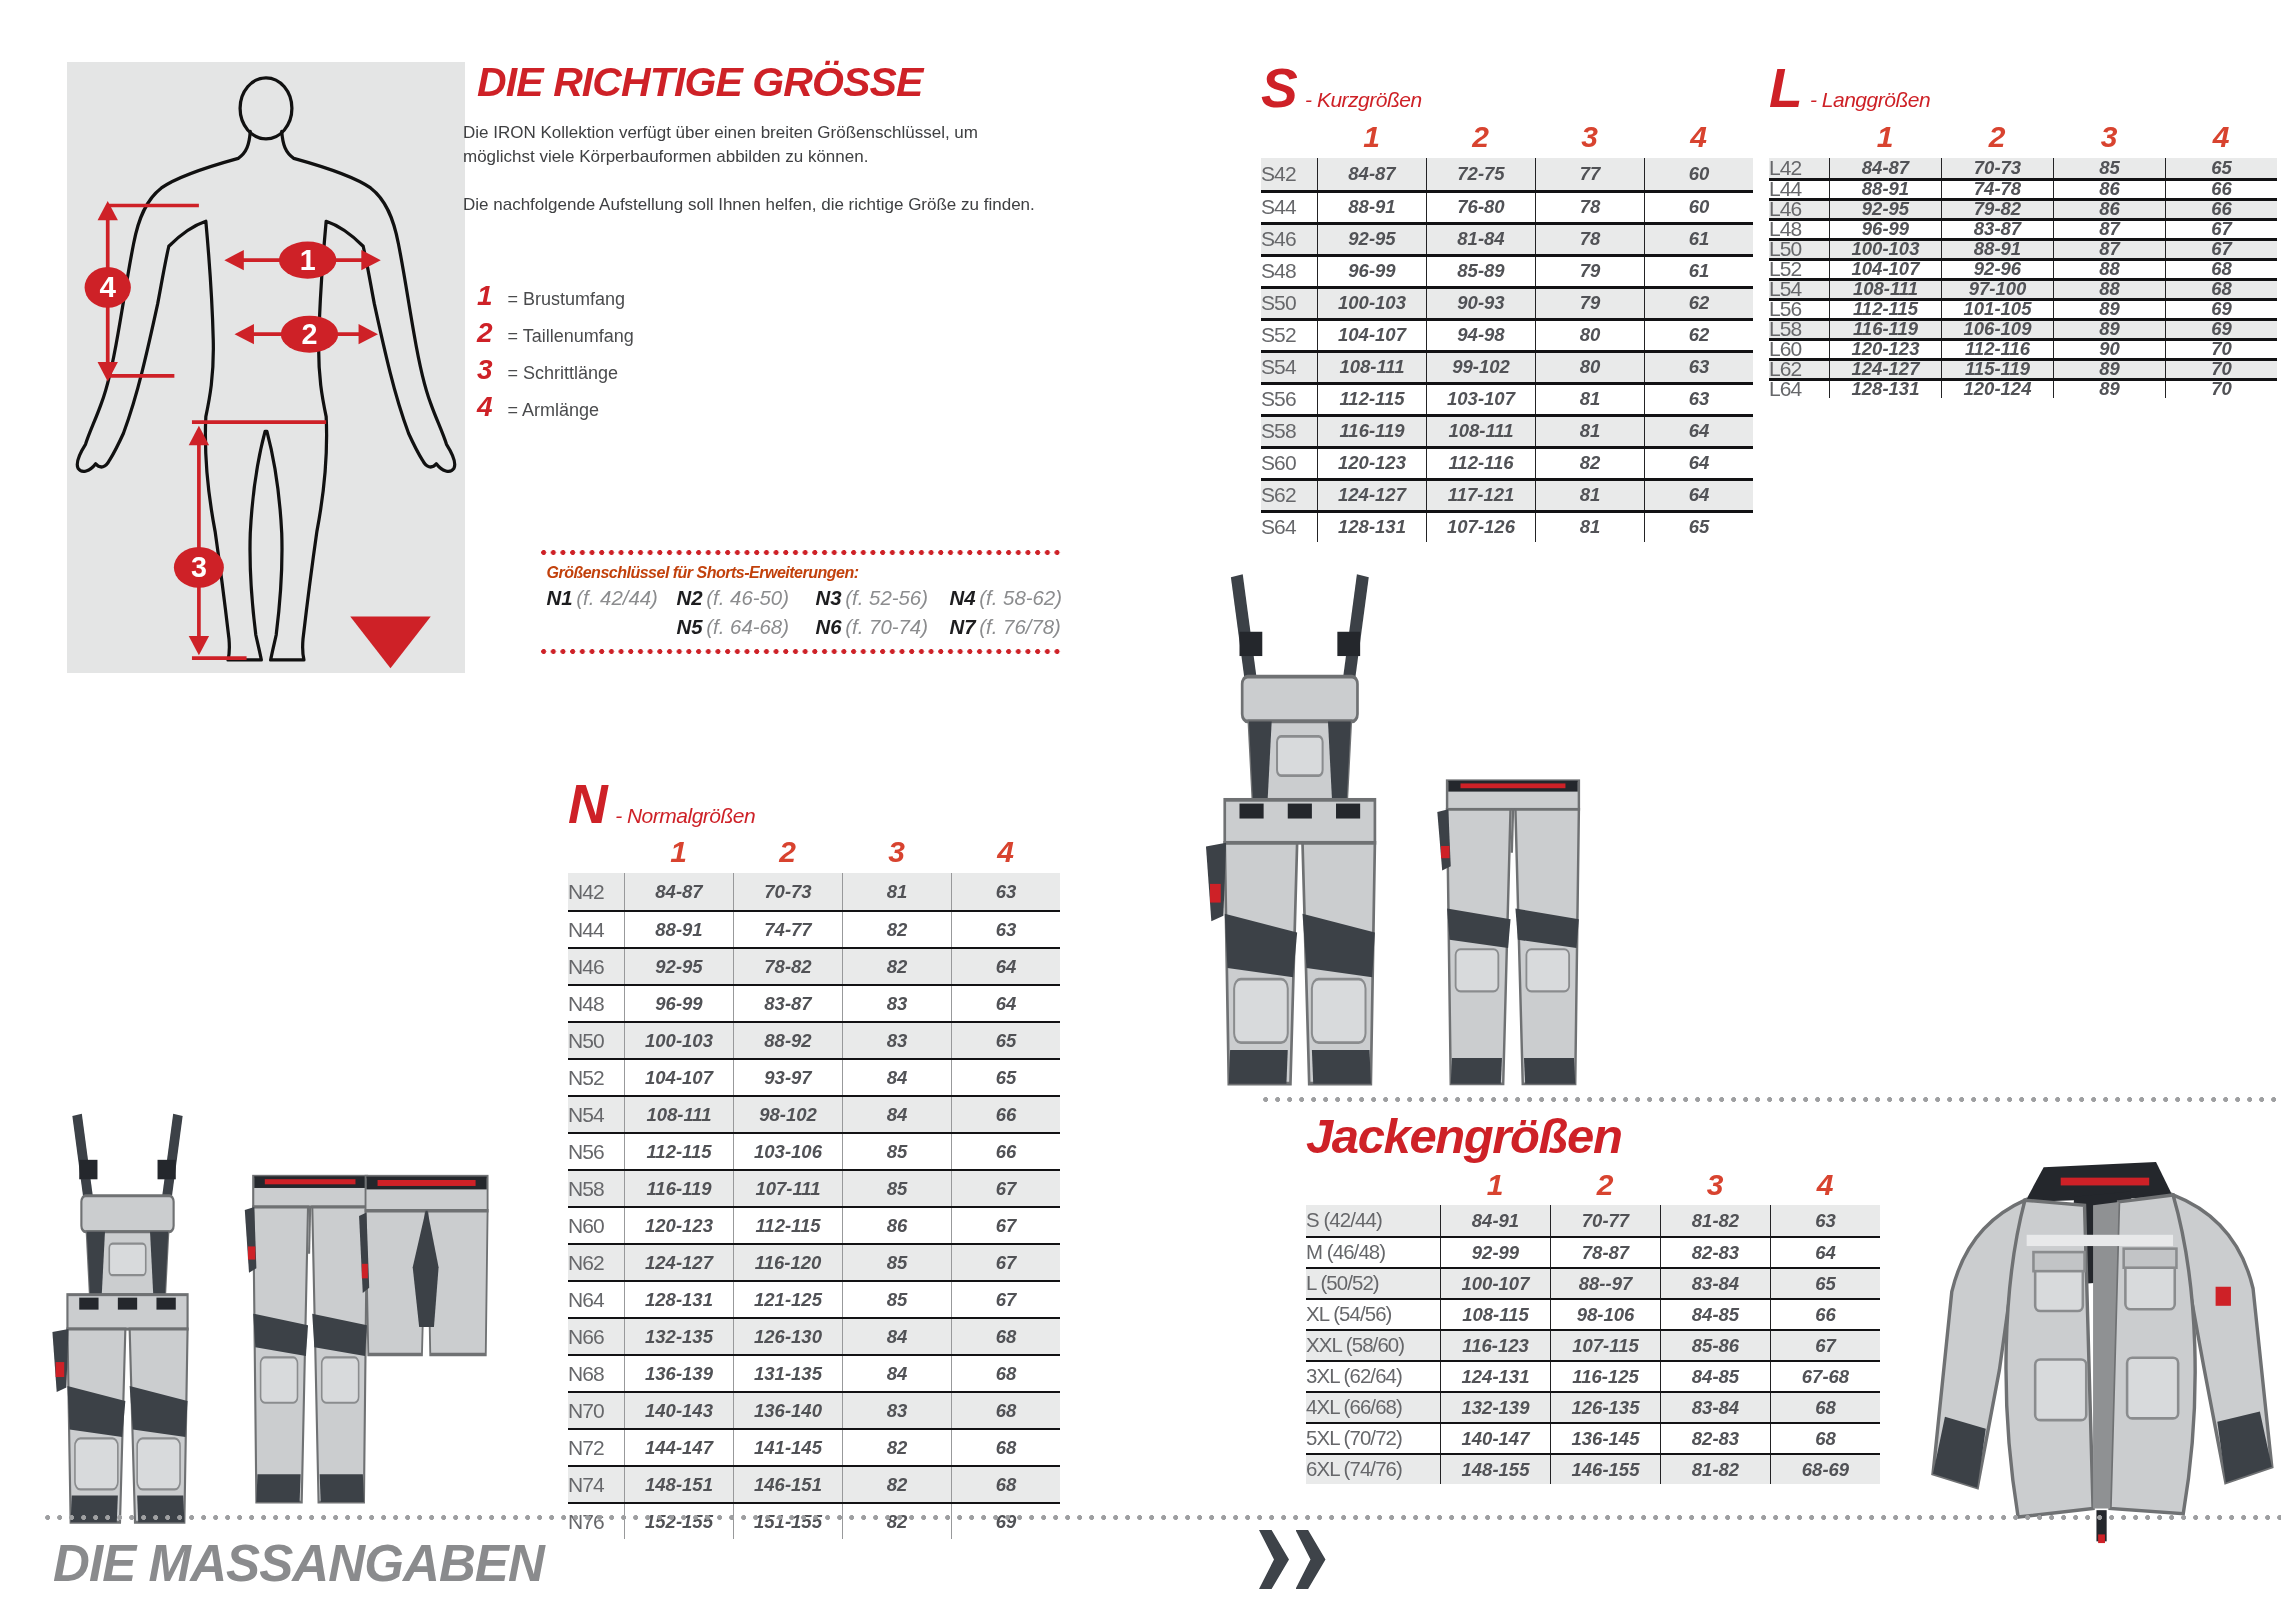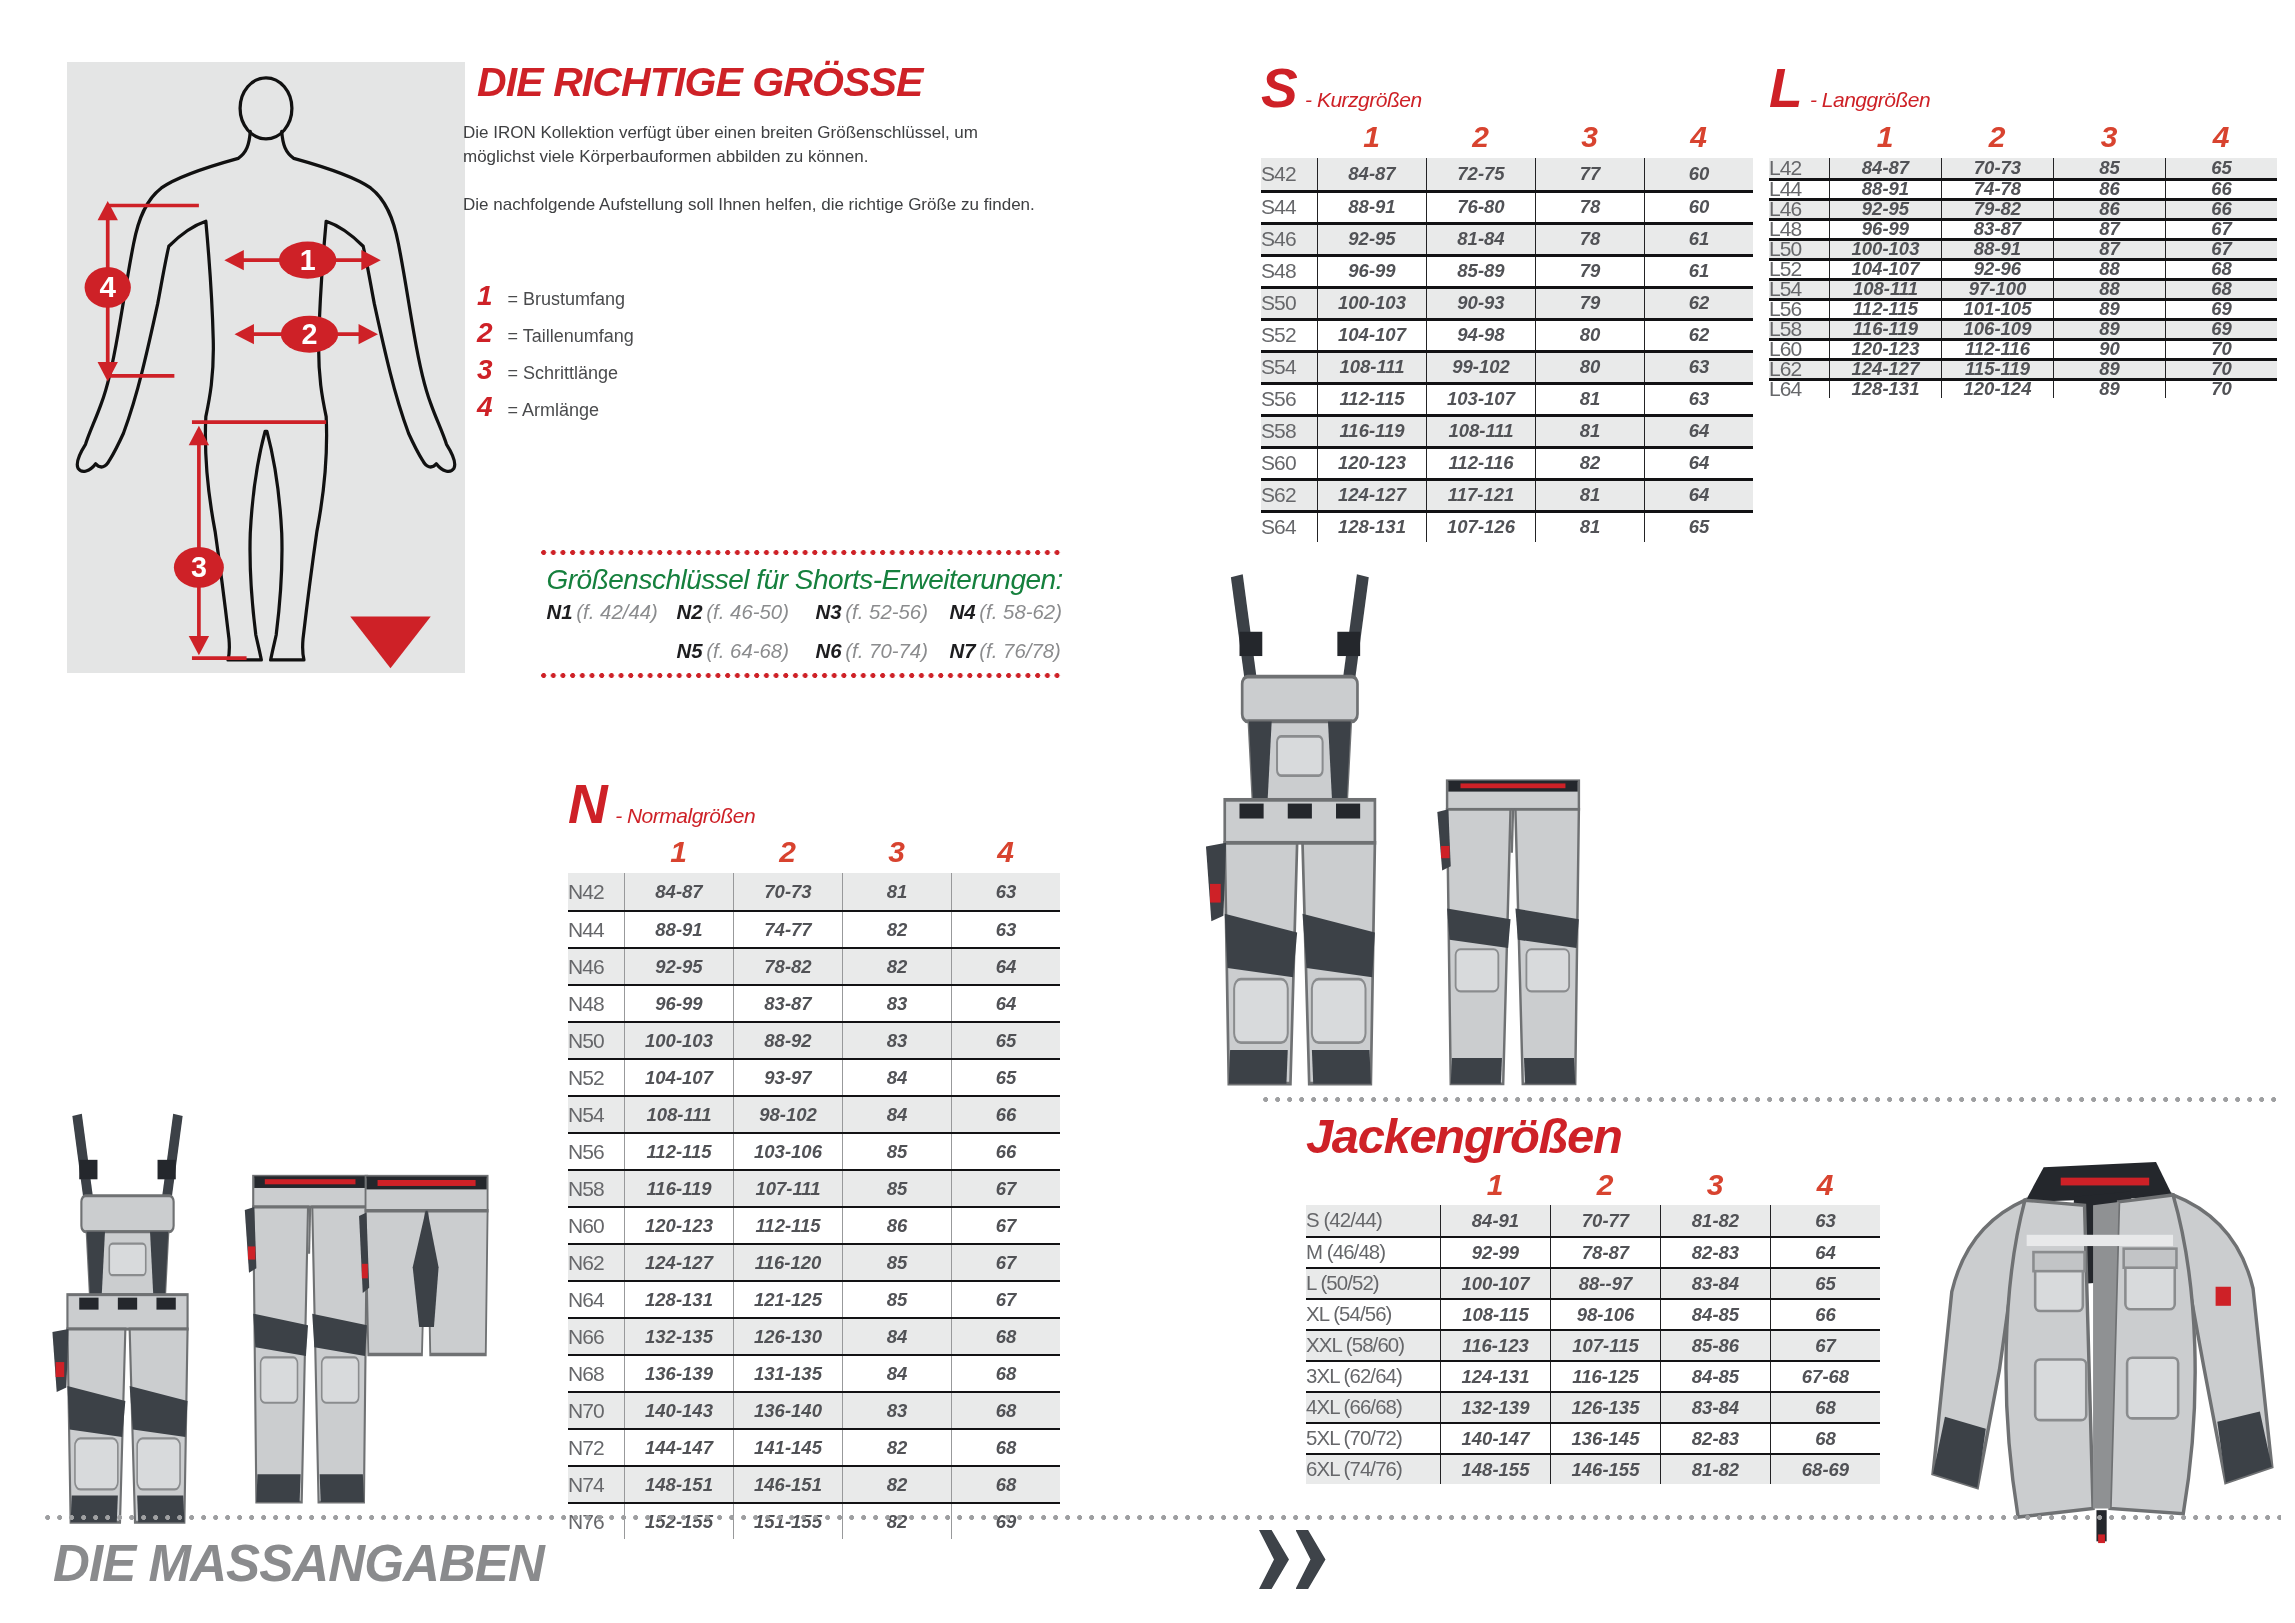--- a/index.html
+++ b/index.html
@@ -29,22 +29,22 @@
 
   
   .legend{position:absolute;left:477px;top:280px}
   .legend-item{display:flex;align-items:baseline;height:37px}
   .legend-num{width:30.5px;font-size:28px;font-weight:bold;font-style:italic;color:var(--red)}
   .legend-label{font-size:18px;color:#4a4b4d}
 
   
   .shorts-box{position:absolute;left:540px;top:549px;width:521px}
   .shorts-inner{padding:7.4px 2.8px 8.3px 6.5px}
-  .shorts-title{font-size:28px;font-style:italic;font-weight:normal;color:#15803d;letter-spacing:-0.5px;white-space:nowrap}
-  .shorts-grid{display:grid;grid-template-columns:130px 139px 134px 1fr;margin-top:5.6px;row-gap:16px}
+  .shorts-title{font-size:16px;font-style:italic;font-weight:bold;color:#c2410c;letter-spacing:-0.5px;white-space:nowrap}
+  .shorts-grid{display:grid;grid-template-columns:130px 139px 134px 1fr;margin-top:5.6px;row-gap:6px}
   .shorts-item{font-size:20.4px;font-style:italic;white-space:nowrap}
   .shorts-item .code{font-weight:bold;color:#1d1d1f}
   .shorts-item .range{color:#8b8c8e;margin-left:3.7px}
 
   
   .section{position:absolute}
   .sec-head{display:flex;align-items:baseline;white-space:nowrap}
   .sec-letter{font-size:55px;line-height:46px;font-weight:bold;font-style:italic;color:var(--red);letter-spacing:-1.9px}
   .sec-sub{font-size:21px;font-style:italic;color:var(--red);margin-left:9.3px;letter-spacing:-0.5px}
   .j-title{font-size:49px;line-height:49px;font-weight:bold;font-style:italic;color:var(--red);letter-spacing:-1.4px;margin:0;white-space:nowrap}

